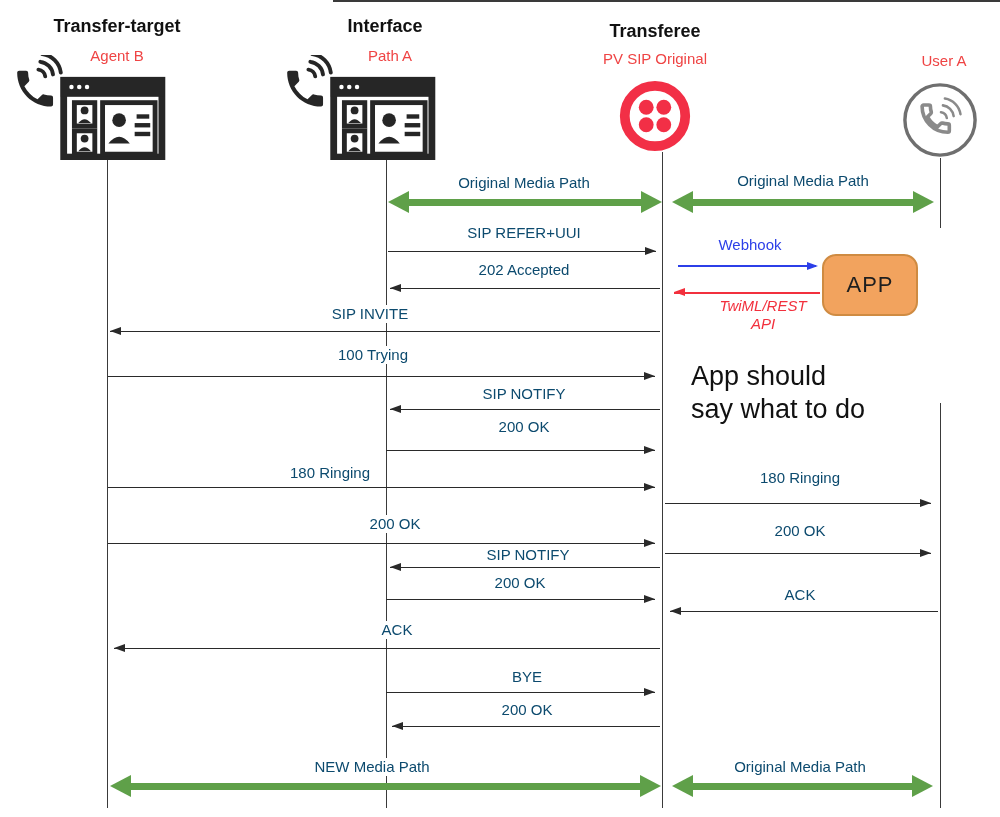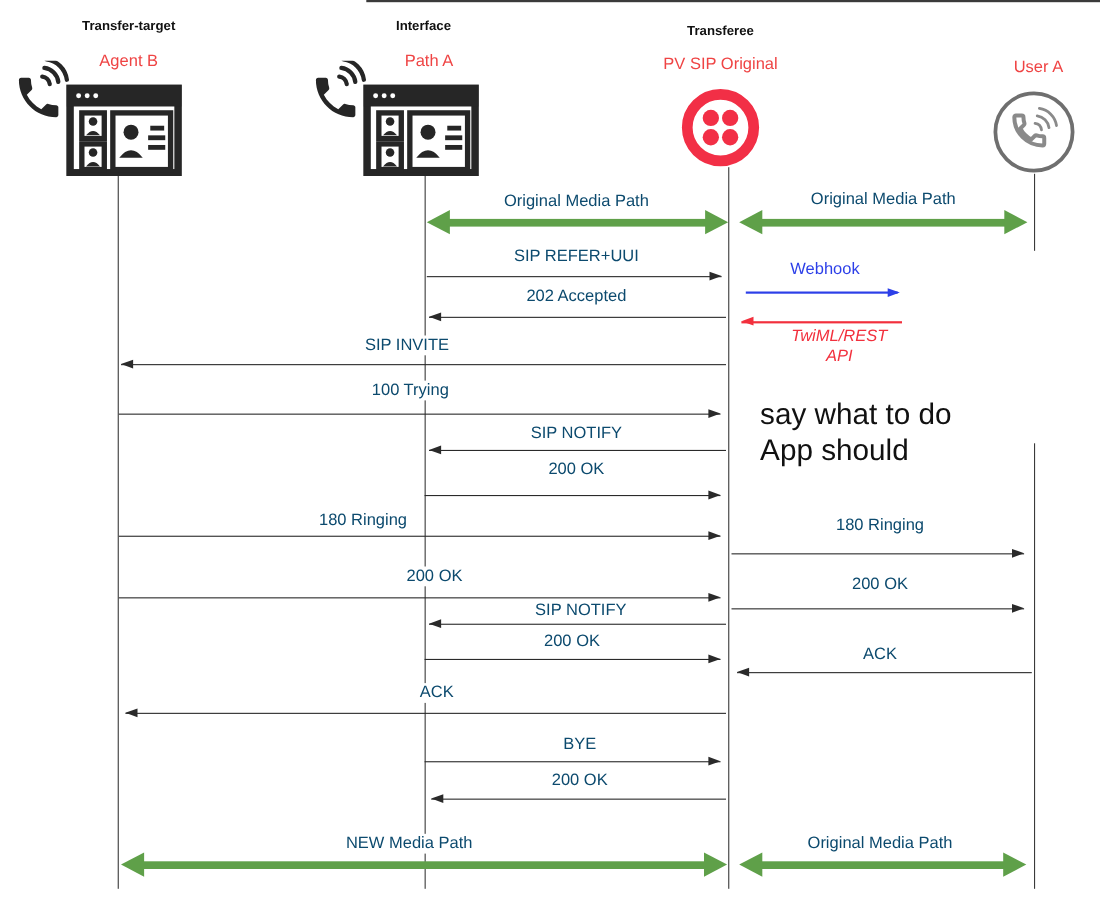--- a/index.html
+++ b/index.html
@@ -1,20 +1,20 @@
 <!DOCTYPE html>
 <html><head>
 <meta charset="utf-8">
 <style>
   html,body{margin:0;padding:0;background:#ffffff;}
   #stage{position:relative;width:1000px;height:817px;background:#ffffff;overflow:hidden;
          font-family:"Liberation Sans","DejaVu Sans",sans-serif;color:#1a1a1a;}
   .abs{position:absolute;}
   .ctr{transform:translateX(-50%);white-space:nowrap;}
-  .actor-title{font-size:12px;font-weight:bold;color:#111;}
+  .actor-title{font-size:18px;font-weight:bold;color:#111;}
   .actor-sub{font-size:15px;color:#ef4444;}
   .lifeline{position:absolute;width:1.6px;background:#3a3a3a;z-index:1;}
   .topline{position:absolute;height:2px;background:#3a3a3a;z-index:1;}
   .mline{position:absolute;height:0;border-top:1.5px solid #2a2a2a;z-index:2;}
   .ah{position:absolute;width:0;height:0;z-index:2;}
   .ah-r{border-left:11px solid #2a2a2a;border-top:4.5px solid transparent;border-bottom:4.5px solid transparent;}
   .ah-l{border-right:11px solid #2a2a2a;border-top:4.5px solid transparent;border-bottom:4.5px solid transparent;}
   .mlabel{position:absolute;transform:translateX(-50%);font-size:15px;background:#fff;
           padding:0 4px;white-space:nowrap;z-index:3;line-height:18px;color:#0c4a6e;}
   .gbar{position:absolute;height:7px;background:#5fa049;z-index:2;}
@@ -241,24 +241,27 @@
     <span class="mlabel blue" style="left:750px;top:236px">Webhook</span>
     <div class="mline bline" style="left:678px;top:265px;width:138px"></div>
     <div class="ah ah-r bah" style="left:807px;top:261.5px"></div>
   </div>
   <div>
     <div class="mline rline" style="left:674px;top:292px;width:146px"></div>
     <div class="ah ah-l rah" style="left:674px;top:288px"></div>
     <span class="mlabel red" style="left:763px;top:297px">TwiML/REST</span>
     <span class="mlabel red" style="left:763px;top:315px">API</span>
   </div>
+  <div class="appbox">
+    <span>APP</span>
+  </div>
 
   <div class="note">
+    <div>App should</div>
     <div>say what to do</div>
-    <div>App should</div>
   </div>
 
   <div>
     <span class="mlabel" style="left:372px;top:758px">NEW Media Path</span>
     <div class="gh gh-l" style="left:110px;top:775px"></div>
     <div class="gbar" style="left:128px;top:782.5px;width:516px"></div>
     <div class="gh gh-r" style="left:640px;top:775px"></div>
   </div>
   <div>
     <span class="mlabel" style="left:800px;top:758px">Original Media Path</span>

